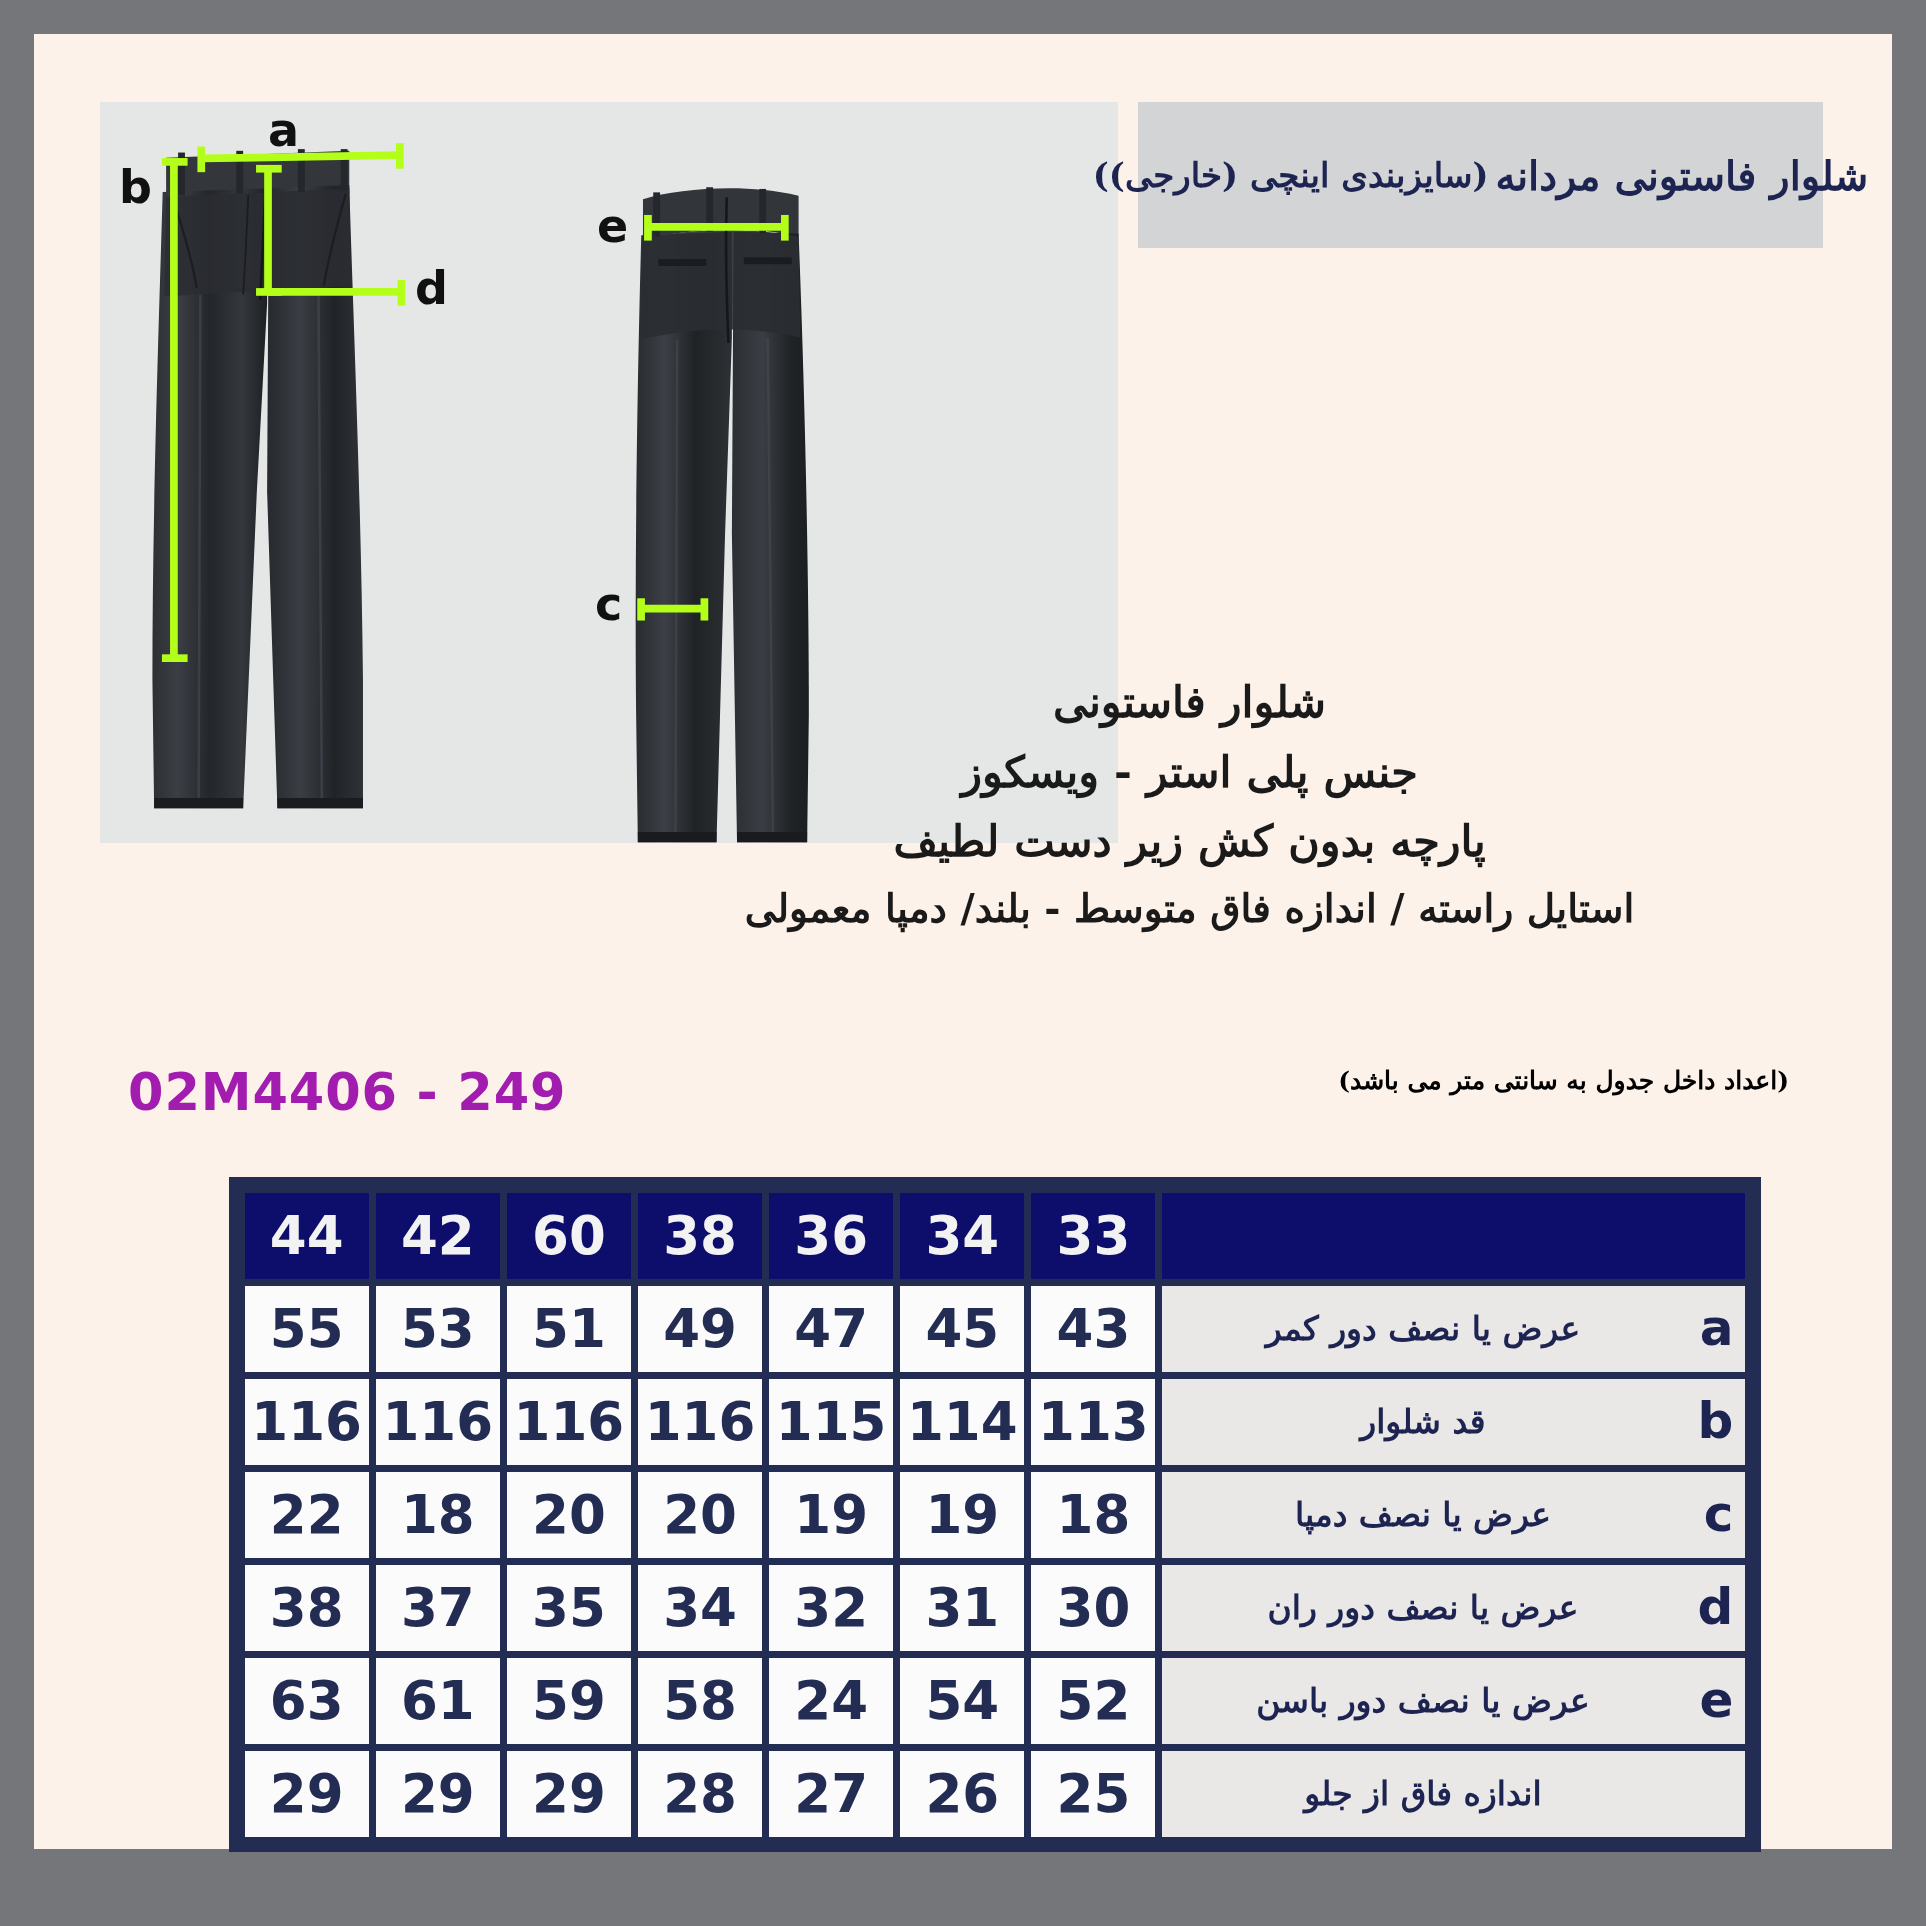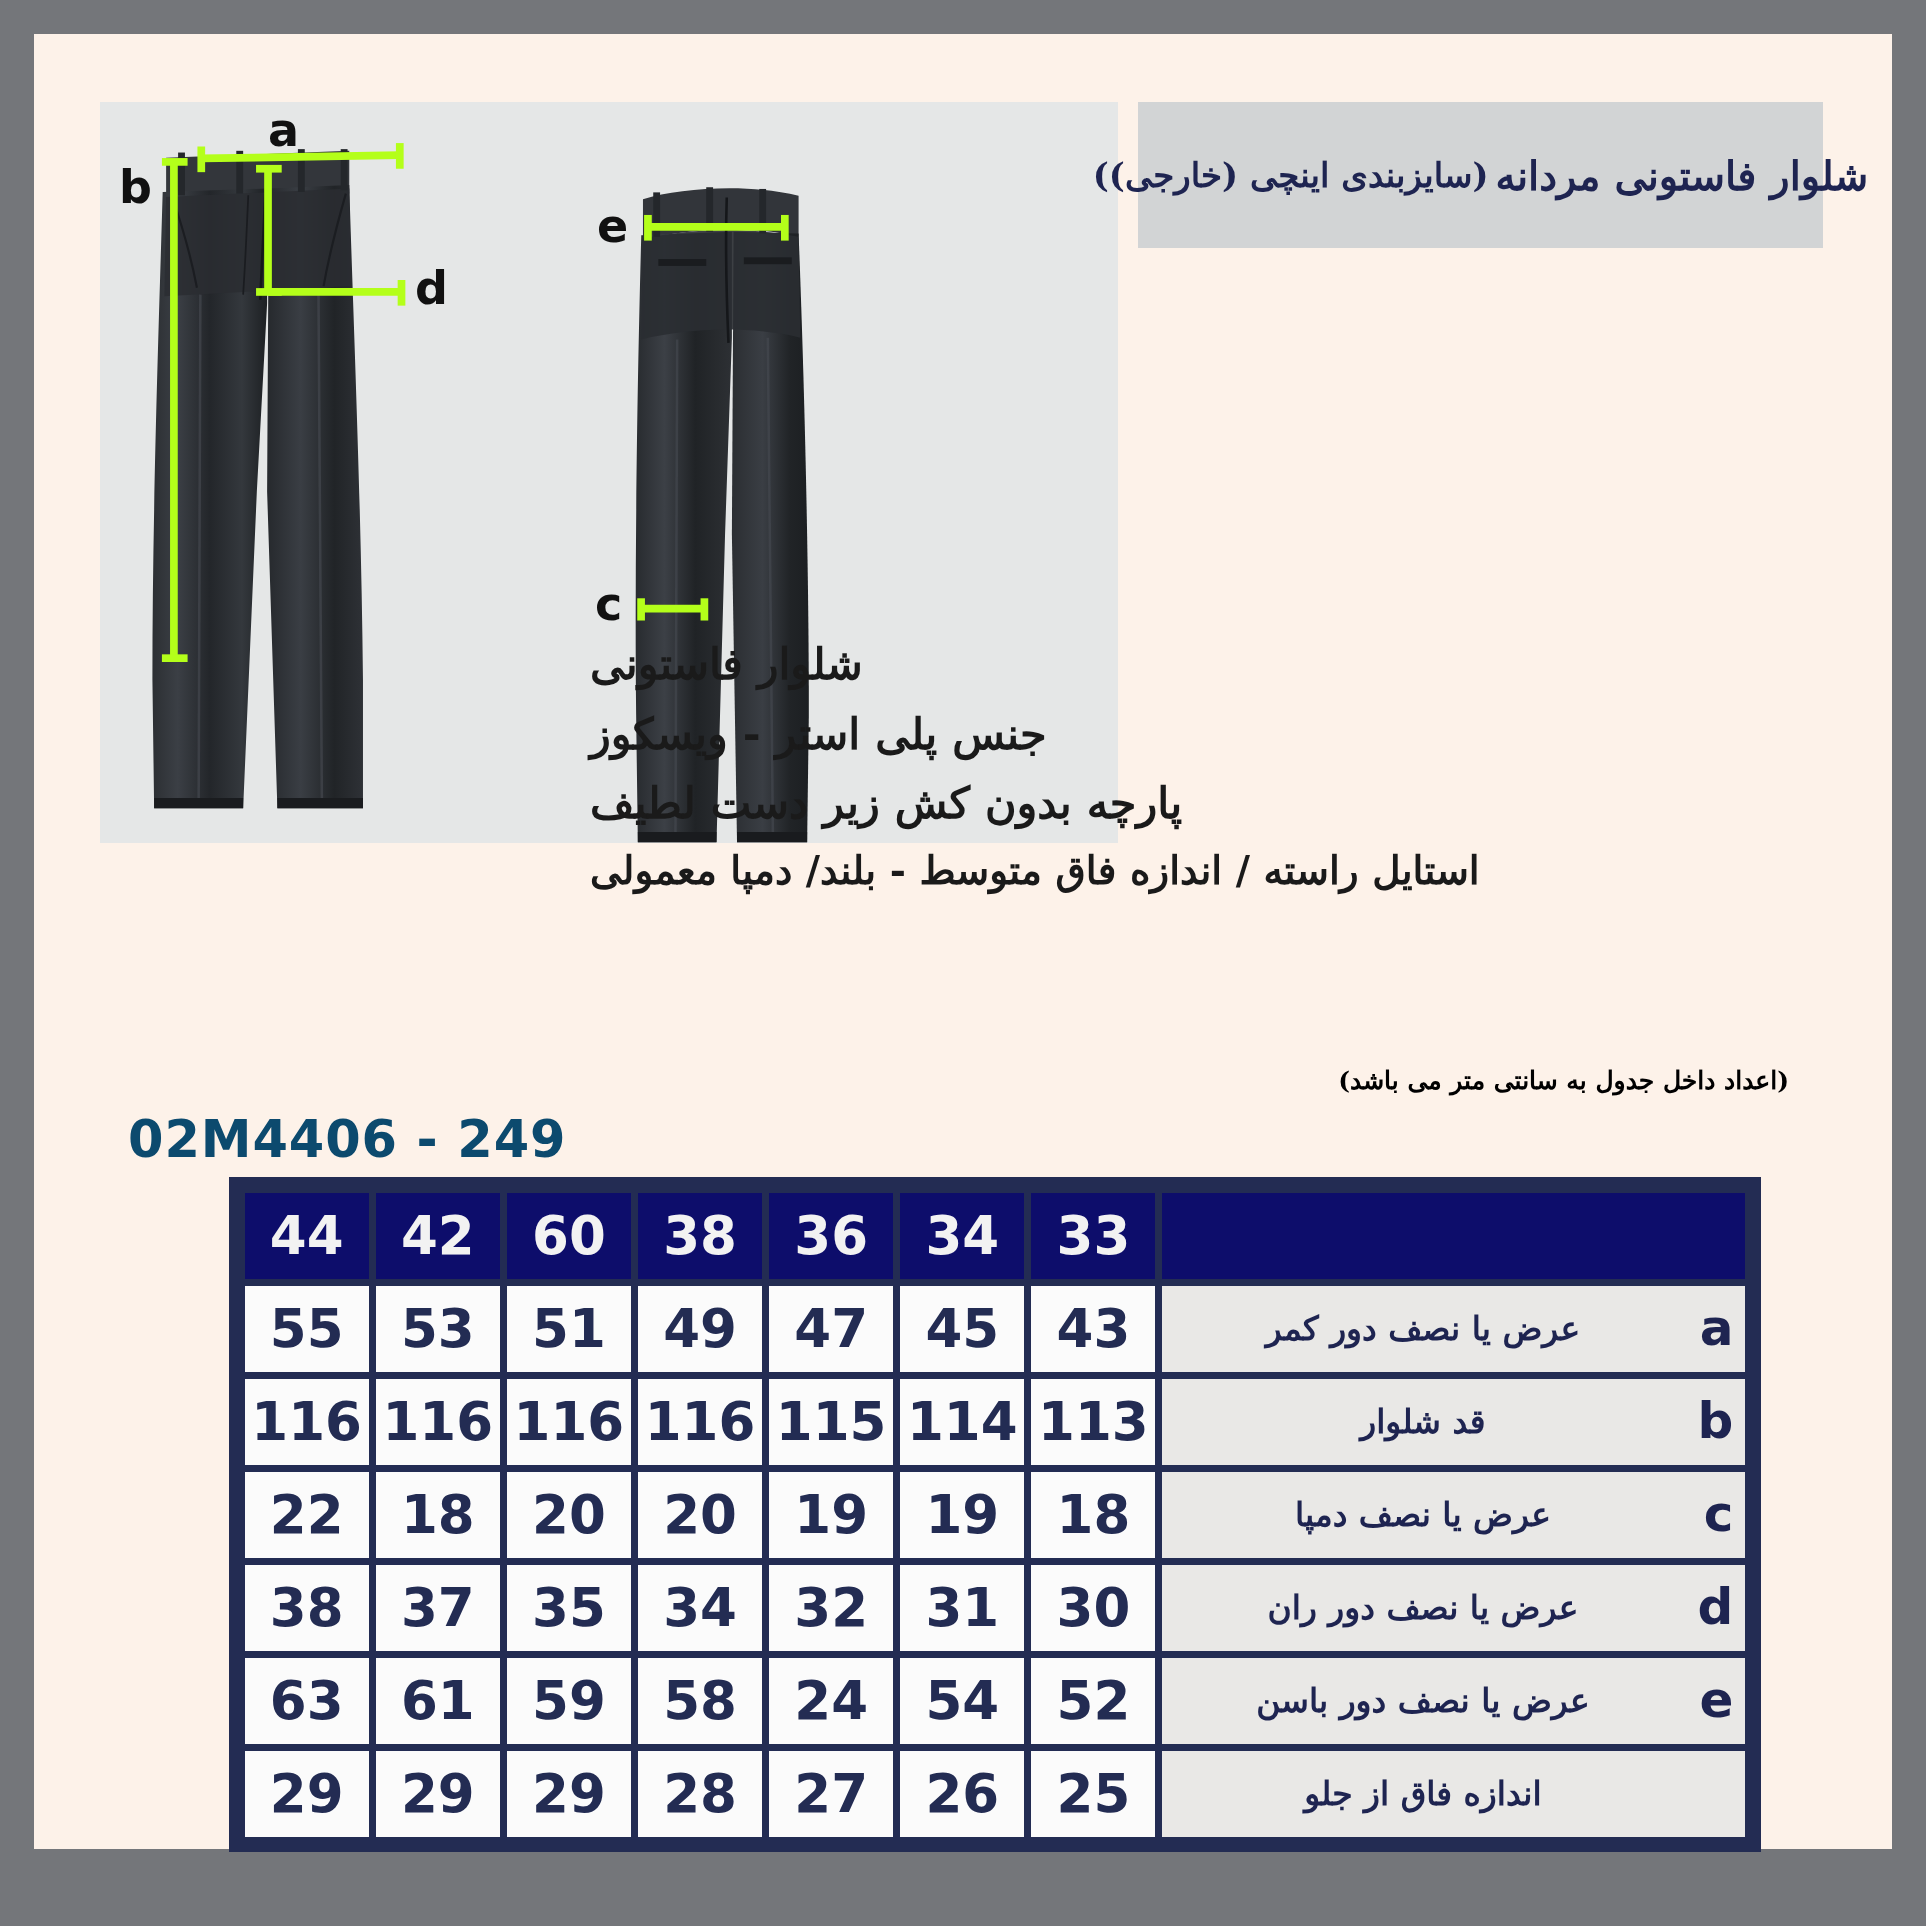--- a/index.html
+++ b/index.html
@@ -83,23 +83,23 @@
     font-weight: bold;
     font-size: 34px;
     color: #1e2451;
     white-space: nowrap;
   }
 
   
   #desc {
     position: absolute;
     right: 103px;
-    top: 596px;
+    top: 634px;
     width: 1199px;
-    text-align: left;
+    text-align: center;
     direction: rtl;
   }
   #desc .line {
     font-family: "DejaVu Serif", "Liberation Serif", serif;
     font-weight: bold;
     color: #1a1a1a;
     font-size: 43px;
     line-height: 1.62;
     white-space: nowrap;
   }
@@ -119,25 +119,24 @@
   }
 
   
   #code {
     position: absolute;
     left: 94px;
     top: 1029px;
     font-family: "DejaVu Sans", "Liberation Sans", sans-serif;
     font-weight: bold;
     font-size: 51px;
-    color: #0c4a6e;
+    color: #a21caf;
     direction: ltr;
     letter-spacing: 0.9px;
     white-space: nowrap;
-    margin-top: 47px;
   }
 
   
   #table-wrap {
     position: absolute;
     left: 195px;
     top: 1143px;
     width: 1532px;
     background: #232c53;
     padding: 8.6px;

